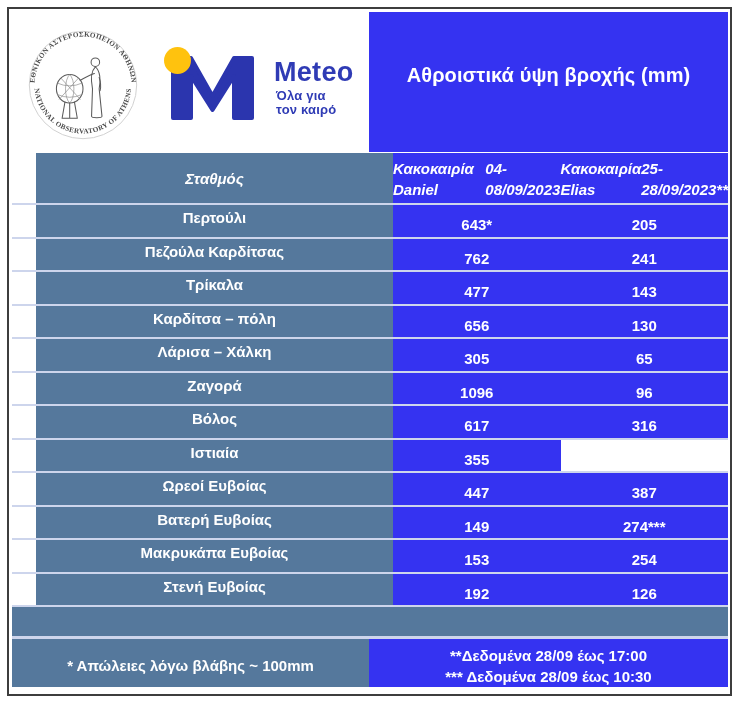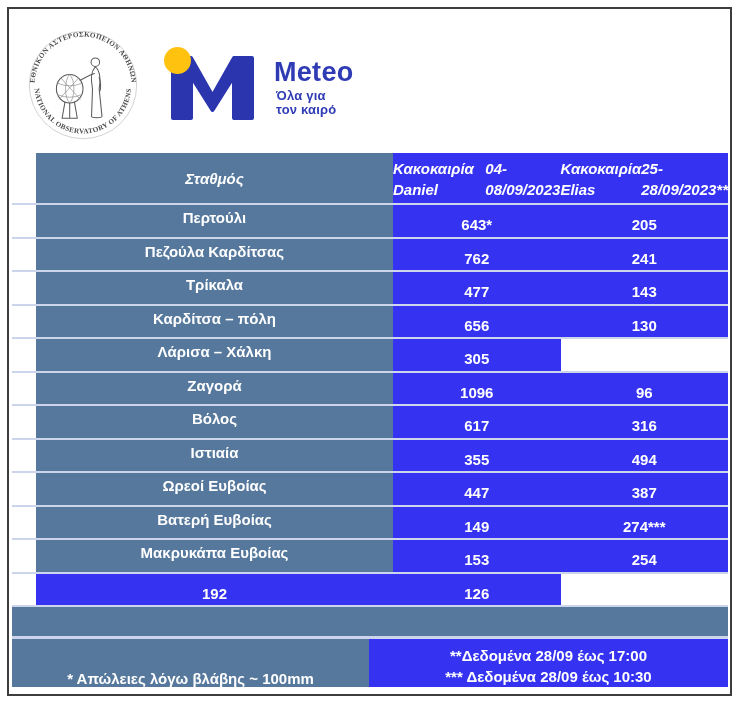--- a/index.html
+++ b/index.html
@@ -25,21 +25,21 @@
   .header-row{height:50px;}
   .header-row .cell{font-style:italic;font-size:15px;}
   .header-row .value{line-height:21px;padding-top:1px;}
   .body-row{height:31.5px;}
   .body-row .cell{font-size:15px;}
   .body-row .station .cell-text{transform:translateY(-3px);}
   .body-row .value .cell-text{transform:translateY(4px);text-align:center;}
   .spacer-row{height:29px;background:var(--slate-blue);border-bottom:3px solid var(--divider);}
   .footer-row{display:grid;grid-template-columns:357px 1fr;height:48px;}
   .footer-row .cell{font-size:15px;}
-  .foot-left{align-items:flex-end;padding-top:5px;}
+  .foot-left{align-items:center;padding-top:5px;}
   .foot-right{flex-direction:column;line-height:21px;justify-content:flex-end;}
   
   .seal-ring{fill:none;stroke:#cfcfcf;stroke-width:1;}
   .seal-line{fill:none;stroke:var(--seal-gray);stroke-width:1.1;stroke-linecap:round;}
   .seal-line.thin{stroke-width:0.7;stroke:#8a8a8a;}
   .seal-text{fill:#4a4a4a;font-size:7.5px;font-weight:bold;letter-spacing:.4px;font-family:"Liberation Serif",serif;}
   .m-shape{fill:var(--meteo-blue);stroke:var(--meteo-blue);stroke-width:4;stroke-linejoin:round;}
   .meteo-dot{fill:var(--meteo-yellow);}
   .meteo-word{fill:var(--meteo-text-blue);font-size:27px;font-weight:bold;letter-spacing:.3px;}
   .meteo-tag{fill:var(--meteo-text-blue);font-size:13px;font-weight:bold;letter-spacing:.2px;}
@@ -75,20 +75,23 @@
   <div class="meteo-wrap">
     <svg viewBox="0 0 208 100" width="208" height="100">
       <polygon class="m-shape" points="15,22 33,22 54.5,60 76,22 94,22 94,82 76,82 76,40 54.5,74 33,40 33,82 15,82"></polygon>
       <circle class="meteo-dot" cx="19.5" cy="24.5" r="13.5"></circle>
       <text class="meteo-word" x="116" y="45">Meteo</text>
       <text class="meteo-tag" x="118" y="64">Όλα για</text>
       <text class="meteo-tag" x="118" y="78">τον καιρό</text>
     </svg>
   </div>
 
+  <div class="title-box">
+    <span>Αθροιστικά ύψη βροχής (mm)</span>
+  </div>
 
   <div class="tbl">
     <div class="row header-row">
       <div class="cell station">
         <span>Σταθμός</span>
       </div>
       <div class="cell value">
         <span>Κακοκαιρία Daniel</span>
         <span>04-08/09/2023</span>
       </div>
@@ -143,20 +146,23 @@
       <span class="cell-text">130</span>
     </div>
   </div>
         <div class="row body-row">
     <div class="cell station">
       <span class="cell-text">Λάρισα – Χάλκη</span>
     </div>
     <div class="cell value">
       <span class="cell-text">305</span>
     </div>
+    <div class="cell value">
+      <span class="cell-text">65</span>
+    </div>
   </div>
         <div class="row body-row">
     <div class="cell station">
       <span class="cell-text">Ζαγορά</span>
     </div>
     <div class="cell value">
       <span class="cell-text">1096</span>
     </div>
     <div class="cell value">
       <span class="cell-text">96</span>
@@ -173,23 +179,20 @@
       <span class="cell-text">316</span>
     </div>
   </div>
         <div class="row body-row">
     <div class="cell station">
       <span class="cell-text">Ιστιαία</span>
     </div>
     <div class="cell value">
       <span class="cell-text">355</span>
     </div>
-    <div class="cell value">
-      <span class="cell-text">494</span>
-    </div>
   </div>
         <div class="row body-row">
     <div class="cell station">
       <span class="cell-text">Ωρεοί Ευβοίας</span>
     </div>
     <div class="cell value">
       <span class="cell-text">447</span>
     </div>
     <div class="cell value">
       <span class="cell-text">387</span>
@@ -211,20 +214,23 @@
       <span class="cell-text">Μακρυκάπα Ευβοίας</span>
     </div>
     <div class="cell value">
       <span class="cell-text">153</span>
     </div>
     <div class="cell value">
       <span class="cell-text">254</span>
     </div>
   </div>
         <div class="row body-row">
+    <div class="cell station">
+      <span class="cell-text">Στενή Ευβοίας</span>
+    </div>
     <div class="cell value">
       <span class="cell-text">192</span>
     </div>
     <div class="cell value">
       <span class="cell-text">126</span>
     </div>
   </div>
       </div>
 
     <div class="spacer-row"></div>

